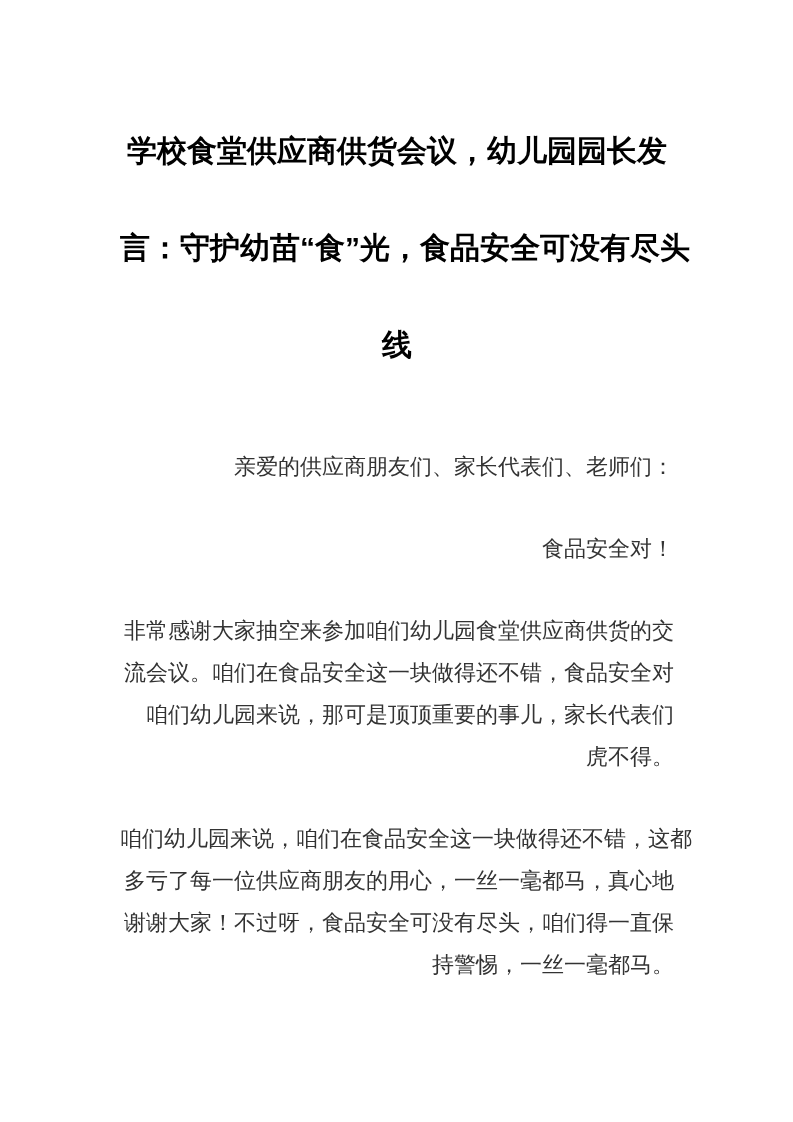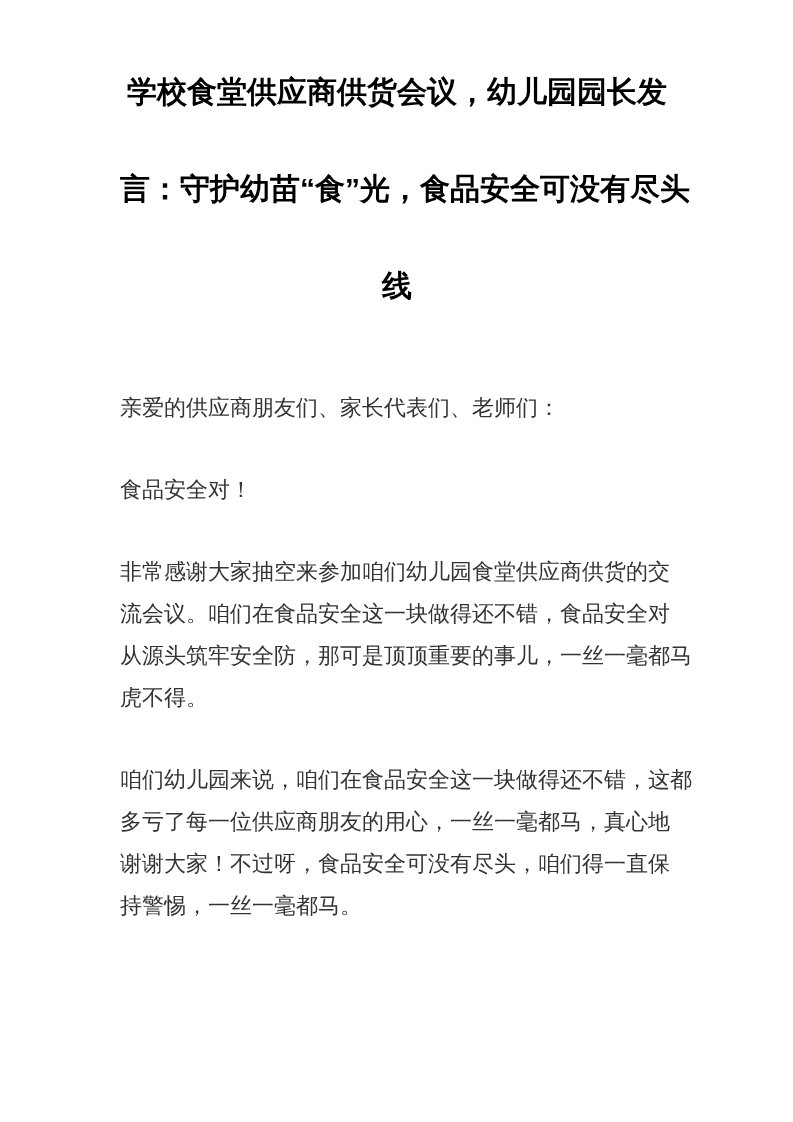--- a/index.html
+++ b/index.html
@@ -6,21 +6,21 @@
     margin: 0;
     padding: 0;
     background: #ffffff;
   }
   .page {
     position: relative;
     width: 793px;
     height: 1122px;
     background: #ffffff;
     box-sizing: border-box;
-    padding-top: 43px;
+    padding-top: 102px;
     overflow: hidden;
     font-family: "Liberation Sans", "DejaVu Sans", sans-serif;
   }
   .content {
     margin-left: 120px;
     width: 554px;
   }
   .doc-title {
     font-size: 30px;
     font-weight: bold;
@@ -32,21 +32,21 @@
     white-space: nowrap;
   }
   .doc-body {
     margin-top: 53px;
   }
   .paragraph {
     margin: 0 0 40px 0;
     font-size: 22px;
     line-height: 42px;
     color: #333333;
-    text-align: left;
+    text-align: right;
   }
   .paragraph .text-line {
     white-space: nowrap;
   }
 </style>
 </head>
 <body>
 
 <div class="page">
   <div class="content">
@@ -63,21 +63,21 @@
         <span class="text-line">亲爱的供应商朋友们、家长代表们、老师们：</span>
       </p>
 
       <p class="paragraph">
         <span class="text-line">食品安全对！</span>
       </p>
 
       <p class="paragraph">
         <span class="text-line">非常感谢大家抽空来参加咱们幼儿园食堂供应商供货的交</span><br>
         <span class="text-line">流会议。咱们在食品安全这一块做得还不错，食品安全对</span><br>
-        <span class="text-line">从源头筑牢安全防，那可是顶顶重要的事儿，一丝一毫都马</span><br>
+        <span class="text-line">咱们幼儿园来说，那可是顶顶重要的事儿，家长代表们</span><br>
         <span class="text-line">虎不得。</span>
       </p>
 
       <p class="paragraph">
         <span class="text-line">咱们幼儿园来说，咱们在食品安全这一块做得还不错，这都</span><br>
         <span class="text-line">多亏了每一位供应商朋友的用心，一丝一毫都马，真心地</span><br>
         <span class="text-line">谢谢大家！不过呀，食品安全可没有尽头，咱们得一直保</span><br>
         <span class="text-line">持警惕，一丝一毫都马。</span>
       </p>
 

